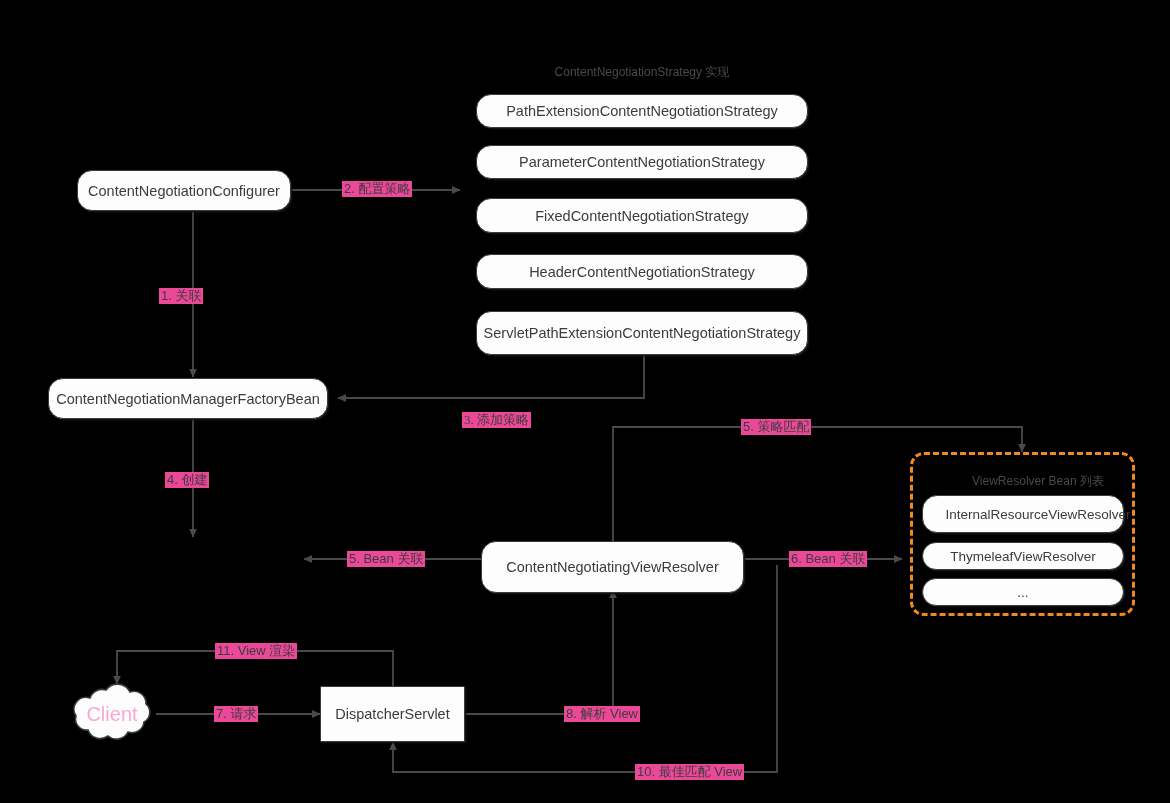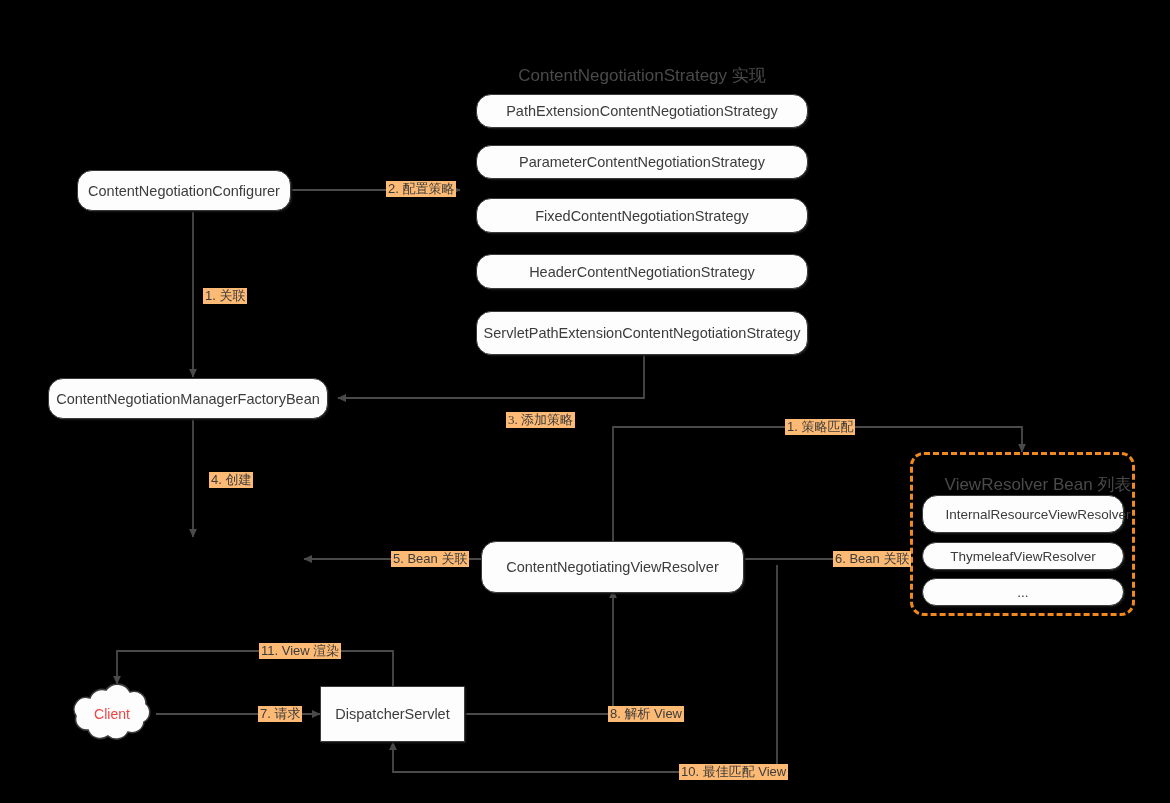--- a/index.html
+++ b/index.html
@@ -26,52 +26,51 @@
     box-shadow:1.5px 1.5px 0 rgba(20,20,20,0.85);
   }
   .node.round{border-radius:15px;}
   .node.square{border-radius:1px;box-shadow:1.5px 1.5px 0 rgba(20,20,20,0.85);}
   .node.small{font-size:13.5px;line-height:17px;}
 
   
   .grp-title{
     position:absolute;
     color:#4a4a4a;
-    font-size:17px;
+    font-size:12px;
     text-align:center;
     white-space:nowrap;
   }
 
   
   .dashed-box{
     position:absolute;
     border:3px dashed #f08a1e;
     border-radius:14px;
     box-sizing:border-box;
     background:transparent;
   }
 
   
   .elabel{
     position:absolute;
-    background:#fdba74;
+    background:#ec4899;
     color:#3c3c3c;
     font-size:13px;
     line-height:16px;
     padding:0 2px;
     white-space:nowrap;
-    margin-left:44px;
   }
 
   
   .cloud{position:absolute;}
   .cloud .cloud-text{
     position:absolute;left:0;top:0;width:100%;height:100%;
     display:flex;align-items:center;justify-content:center;
-    color:#ef4444;font-size:14px;
+    color:#f9a8d4;font-size:20px;
   }
 </style>
 </head>
 <body>
 
 <div id="canvas">
 
   <svg class="edges" viewBox="0 0 1170 803">
     <defs>
       <marker id="arr" markerWidth="9" markerHeight="9" refX="8" refY="4.5" orient="auto" markerUnits="userSpaceOnUse">
@@ -153,19 +152,19 @@
   <div class="elabel" style="left:165px;top:472px;">4. 创建</div>
 
   <div class="elabel" style="left:347px;top:551px;">5. Bean 关联</div>
 
   <div class="elabel" style="left:789px;top:551px;">6. Bean 关联</div>
 
   <div class="elabel" style="left:214px;top:706px;">7. 请求</div>
 
   <div class="elabel" style="left:564px;top:706px;">8. 解析 View</div>
 
-  <div class="elabel" style="left:741px;top:419px;">1. 策略匹配</div>
+  <div class="elabel" style="left:741px;top:419px;">5. 策略匹配</div>
 
   <div class="elabel" style="left:635px;top:764px;">10. 最佳匹配 View</div>
 
   <div class="elabel" style="left:215px;top:643px;">11. View 渲染</div>
 
 </div>
 
 </body></html>

